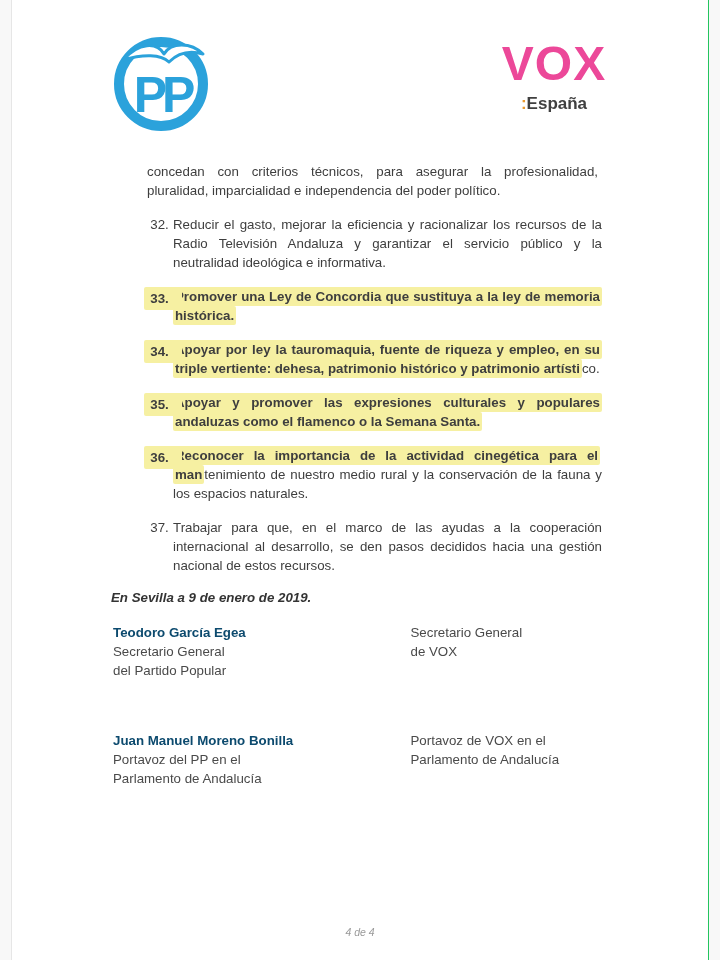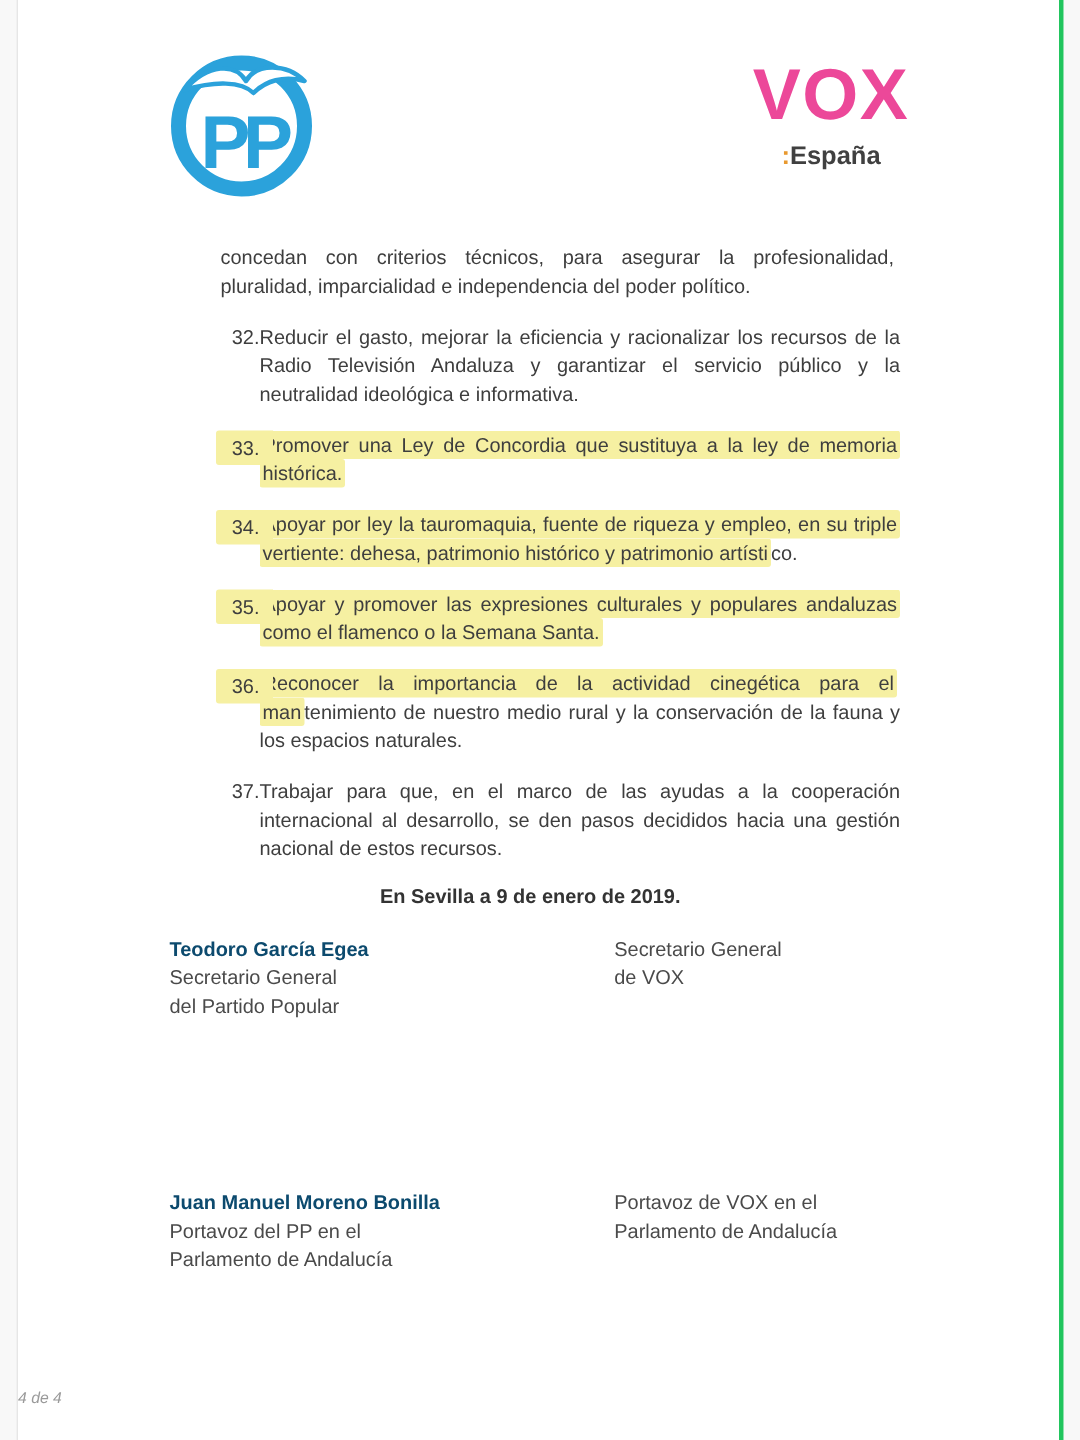--- a/index.html
+++ b/index.html
@@ -8,67 +8,68 @@
     background: #fdfdfd;
     font-family: "Liberation Sans", sans-serif;
     color: #3e3e3e;
     position: relative;
     overflow: hidden;
   }
   .page {
     position: absolute; left: 11px; right: 11px; top: 0; bottom: 0;
     background: #ffffff;
     border-left: 1px solid #e6e6e6;
-    border-right: 3px solid #22c55e;
+    border-right: 1px solid #22c55e;
   }
   .edge-strip-left  { position:absolute; left:0; top:0; bottom:0; width:11px; background:#f8f8f8; }
   .edge-strip-right { position:absolute; right:0; top:0; bottom:0; width:11px; background:#f8f8f8; }
 
   
   .header { position: relative; height: 162px; }
   .pp-logo { position: absolute; left: 97px; top: 30px; width: 104px; height: 104px; }
   .vox-logo { position: absolute; left: 474px; top: 36px; width: 136px; text-align: center; }
   .vox-word {
     font-size: 48px; font-weight: bold; letter-spacing: 1px;
     color: #ec4899; line-height: 56px;
   }
   .vox-sub { font-size: 17px; font-weight: bold; line-height: 20px; margin-top: 2px; }
   .vox-colon { color: #e8992f; }
   .vox-country { color: #404040; }
 
   
   .doc { font-size: 13.3px; line-height: 19px; }
   .intro { margin: 0 110px 0 135px; text-align: justify; }
   .item { position: relative; margin: 15px 106px 0 161px; text-align: justify; }
-  .num { position: absolute; left: -27px; top: 0; width: 27px; text-align: right; }
+  .num { position: absolute; left: -27px; top: 0; width: 27px; text-align: center; }
   .hl {
     background: #f6f0a2;
     box-decoration-break: clone;
     -webkit-box-decoration-break: clone;
     padding: 2px 2px;
     border-radius: 2px;
+    font-weight: bold;
   }
   .num.hl { padding: 2px 9px 2px 2px; margin-left: -2px; border-radius: 2px 0 0 2px; }
 
   .dateline {
     margin: 13px 110px 0 99px;
-    text-align: center; font-weight: bold; color: #333;
+    text-align: left; font-weight: bold; color: #333; font-style: italic;
   }
 
   
   .sigs { margin-left: 101px; }
   .sig-row { display: flex; margin-top: 16px; }
-  .sig-row.second { margin-top: 112px; }
+  .sig-row.second { margin-top: 51px; }
   .sig { width: 330px; }
   .sig-name { font-weight: bold; color: #0c4a6e; }
   .sig-line { color: #4a4a4a; }
 
   .footer {
     position: absolute; left: 0; right: 0; bottom: 22px;
-    font-size: 10.5px; font-style: italic; color: #9a9a9a;
+    text-align: center; font-size: 10.5px; font-style: italic; color: #9a9a9a;
   }
 </style>
 </head>
 <body>
 
 <div class="edge-strip-left"></div>
 <div class="edge-strip-right"></div>
 
 <div class="page">
 

